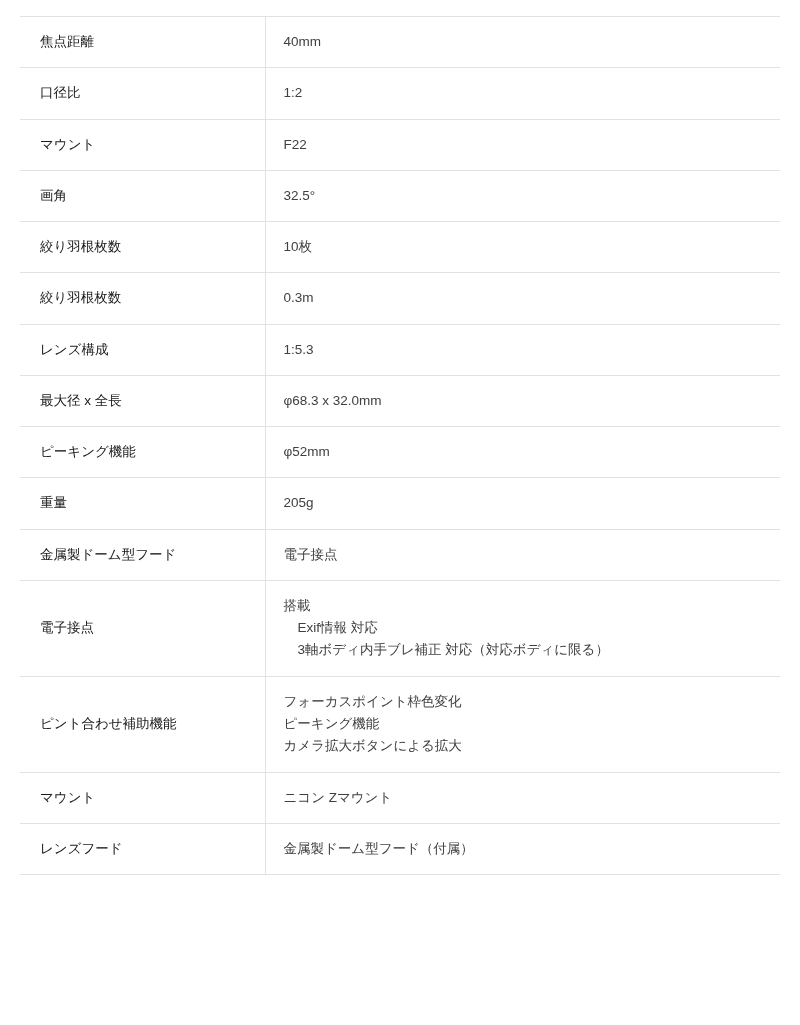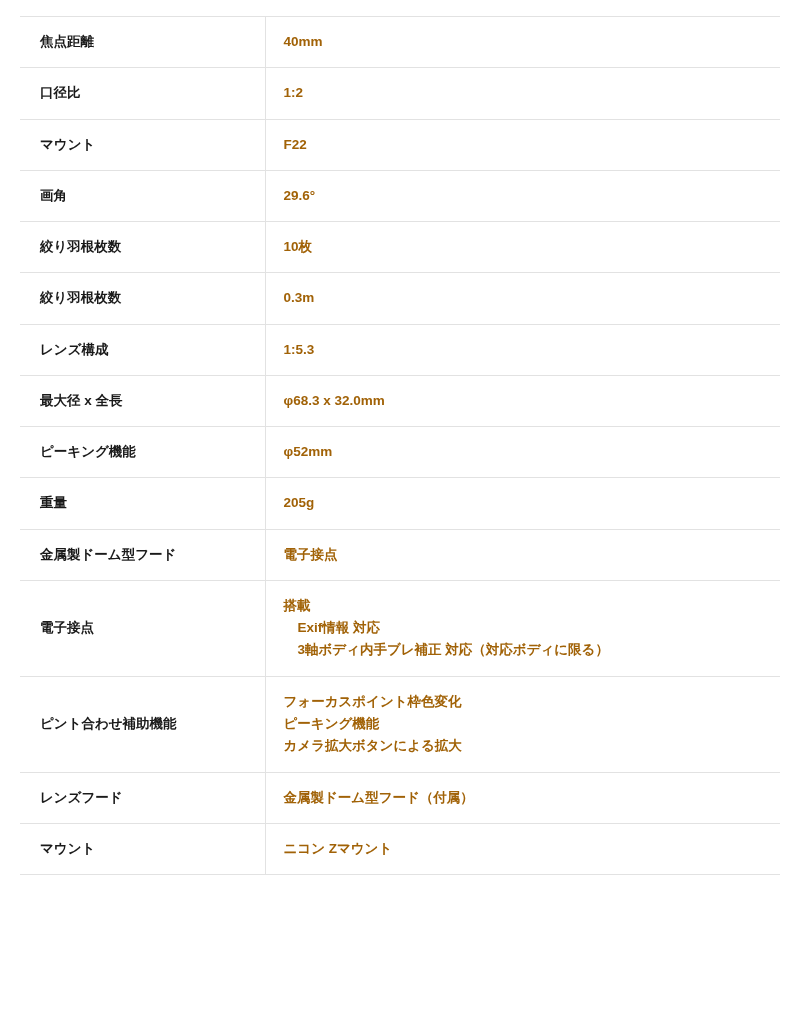--- a/index.html
+++ b/index.html
@@ -33,29 +33,28 @@
 
   table.spec-table tr {
     border-top: 1px solid #e2e2e2;
     border-bottom: 1px solid #e2e2e2;
   }
   table.spec-table td {
     border-left: none;
     border-right: none;
     vertical-align: middle;
     padding: 14px 0 14px 20px;
-    font-weight: bold;
   }
   table.spec-table td.label {
     border-right: 1px solid #e2e2e2;
     color: #1a1a1a;
   }
   table.spec-table td.value {
     padding-left: 18px;
-    color: #a16207;
+    color: #404040;
   }
   .value .line {
     display: block;
     white-space: pre;
   }
   .value .indent {
     padding-left: 14px;
   }
   
   table.spec-table tr:first-child { border-top: 1px solid #e2e2e2; }
@@ -84,21 +83,21 @@
         </tr>
         <tr>
           <td class="label">マウント</td>
           <td class="value">
             <span class="line">F22</span>
           </td>
         </tr>
         <tr>
           <td class="label">画角</td>
           <td class="value">
-            <span class="line">29.6°</span>
+            <span class="line">32.5°</span>
           </td>
         </tr>
         <tr>
           <td class="label">絞り羽根枚数</td>
           <td class="value">
             <span class="line">10枚</span>
           </td>
         </tr>
         <tr>
           <td class="label">絞り羽根枚数</td>
@@ -146,26 +145,26 @@
         </tr>
         <tr>
           <td class="label">ピント合わせ補助機能</td>
           <td class="value">
             <span class="line">フォーカスポイント枠色変化</span>
             <span class="line">ピーキング機能</span>
             <span class="line">カメラ拡大ボタンによる拡大</span>
           </td>
         </tr>
         <tr>
+          <td class="label">マウント</td>
+          <td class="value">
+            <span class="line">ニコン Zマウント</span>
+          </td>
+        </tr>
+        <tr>
           <td class="label">レンズフード</td>
           <td class="value">
             <span class="line">金属製ドーム型フード（付属）</span>
-          </td>
-        </tr>
-        <tr>
-          <td class="label">マウント</td>
-          <td class="value">
-            <span class="line">ニコン Zマウント</span>
           </td>
         </tr>
       </tbody>
   </table>
 </div>
 
 </body></html>

